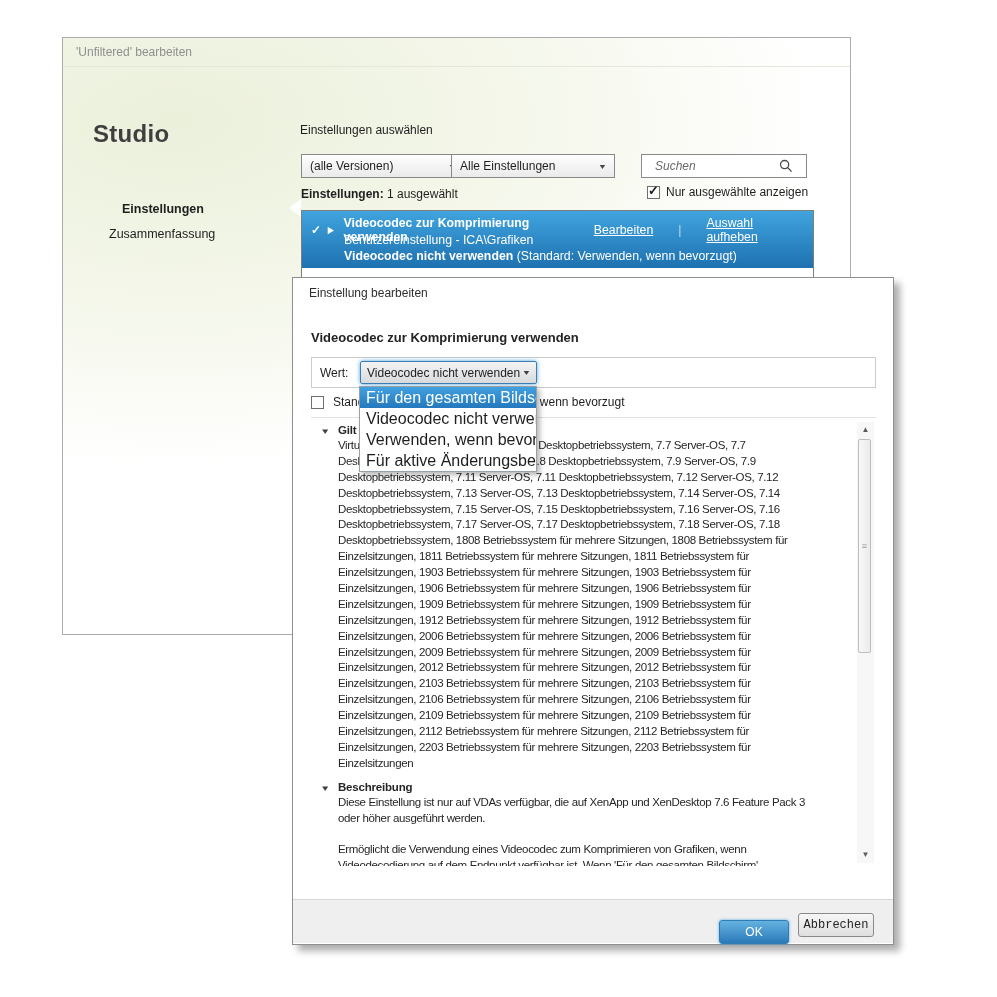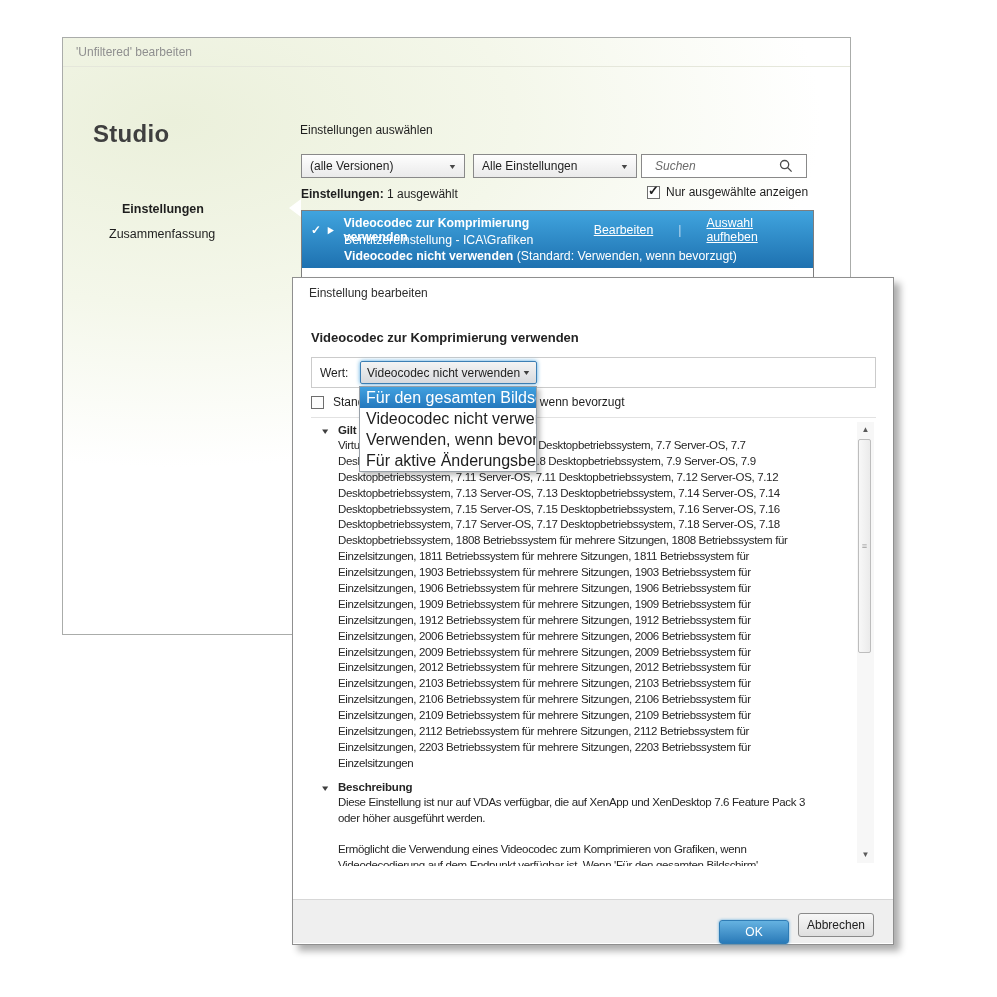--- a/index.html
+++ b/index.html
@@ -109,42 +109,42 @@
   .btn-ok{
     position:absolute;left:426px;top:13px;width:70px;height:24px;box-sizing:border-box;
     border:1px solid #2f7cb5;border-radius:3px;color:#ffffff;font-size:12px;
     background:linear-gradient(#65b2e1,#2a7ab8);box-shadow:0 0 3px rgba(70,160,220,.9);
     display:flex;align-items:center;justify-content:center;cursor:pointer;margin-top:7px;
   }
   .btn-cancel{
     position:absolute;left:505px;top:13px;width:76px;height:24px;box-sizing:border-box;
     border:1px solid #8a8a8a;border-radius:3px;color:#222222;font-size:12px;
     background:linear-gradient(#f7f7f7,#dfdfdf);
-    display:flex;align-items:center;justify-content:center;cursor:pointer;
+    display:flex;align-items:center;justify-content:center;cursor:pointer;font-family:Liberation Mono, monospace;
   }
 </style>
 </head>
 <body>
 
 <div id="bg-window" class="abs">
   <div class="abs win-title">'Unfiltered' bearbeiten</div>
   <div class="abs win-sep"></div>
   <div class="abs brand">Studio</div>
 
   <div class="abs nav-item active" style="top:164px;">Einstellungen</div>
   <div class="abs nav-item" style="top:189px;">Zusammenfassung</div>
   <div class="abs notch"></div>
 
   <div class="abs pick-head">Einstellungen auswählen</div>
 
   <div class="abs dd" style="left:238px;">
     <span>(alle Versionen)</span>
     <span class="car">▼</span>
   </div>
-  <div class="abs dd" style="left:410px;gap:12px;">
+  <div class="abs dd" style="left:388px;gap:12px;">
     <span>Alle Einstellungen</span>
     <span class="car">▼</span>
   </div>
   <div class="abs searchbox">
     <span class="ph">Suchen</span>
     <svg width="14" height="14" viewBox="0 0 14 14">
       <circle cx="5.6" cy="5.6" r="4.1" fill="none" stroke="#4a4a4a" stroke-width="1.3"></circle>
       <line x1="8.8" y1="8.8" x2="12.6" y2="12.6" stroke="#4a4a4a" stroke-width="1.3"></line>
     </svg>
   </div>

